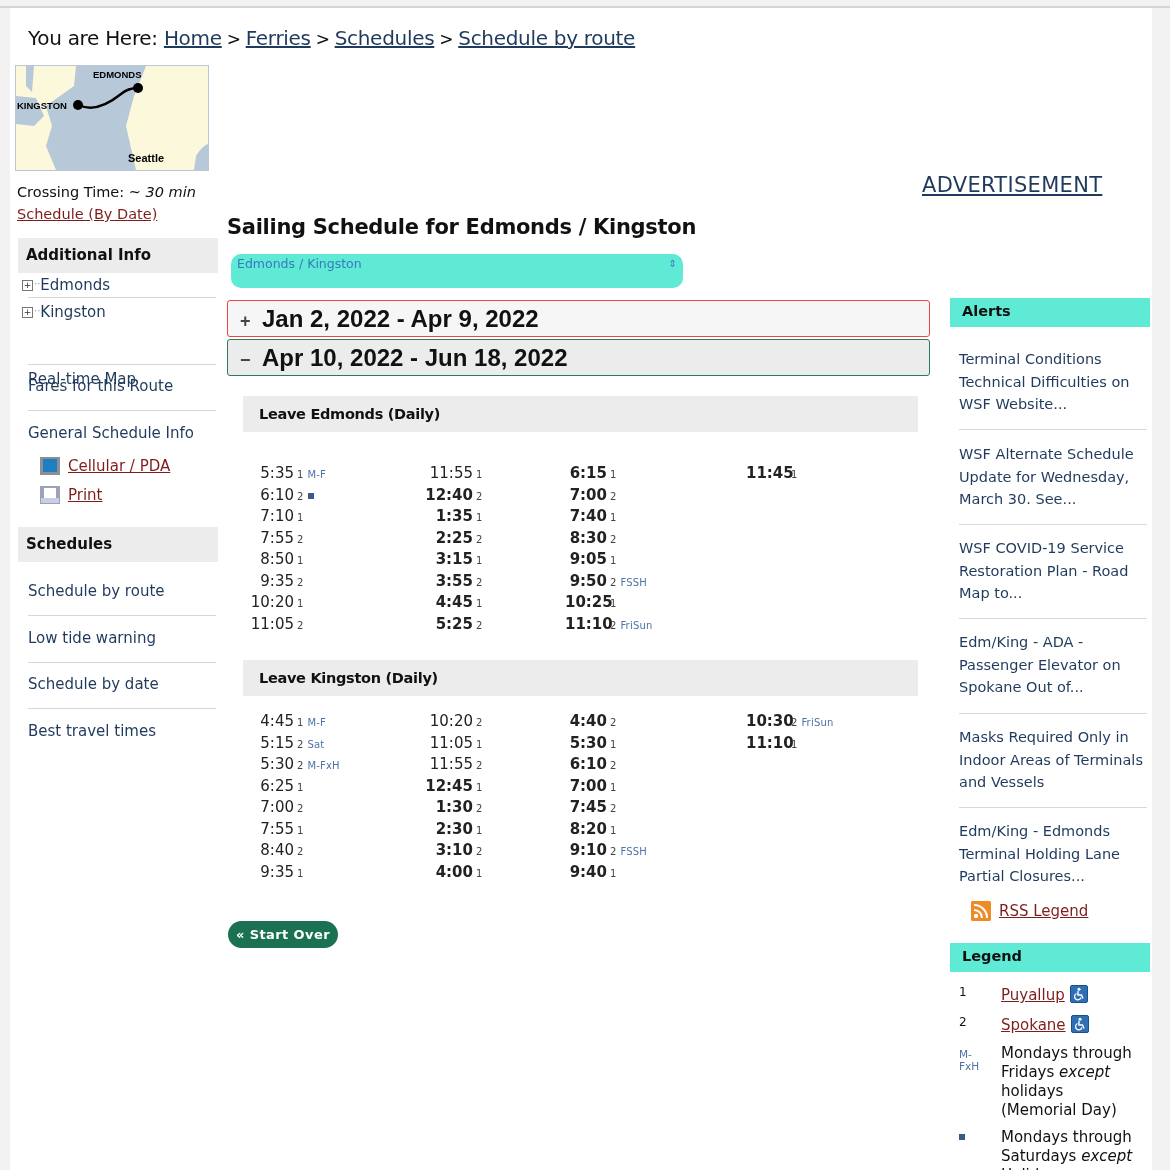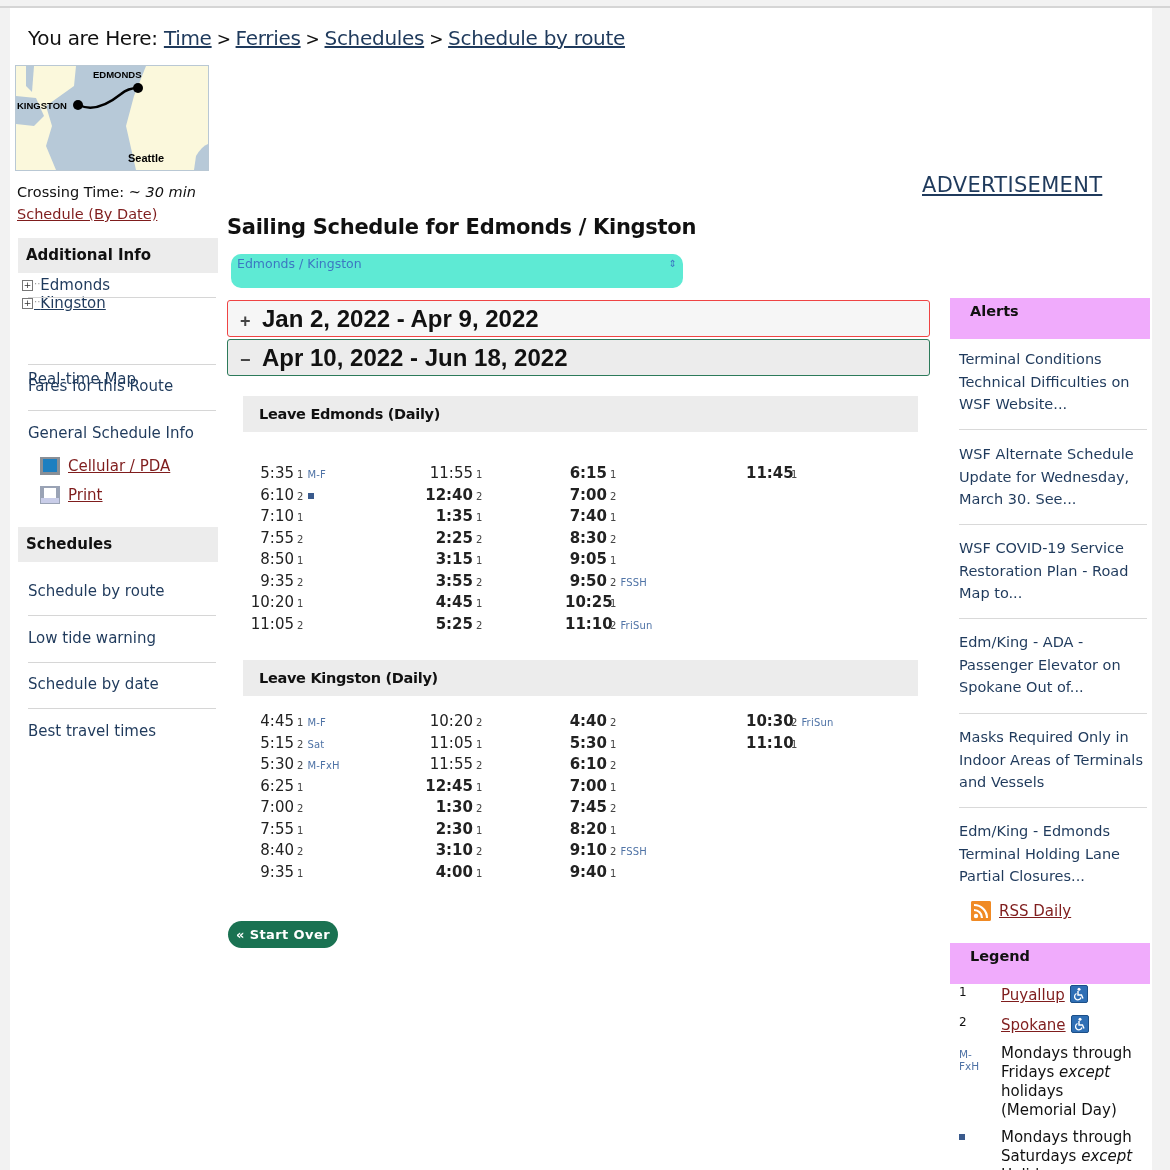--- a/index.html
+++ b/index.html
@@ -47,21 +47,21 @@
   .row { height:21.5px; line-height:21.5px; white-space:nowrap; }
   .row .t { display:inline-block; text-align:right; }
   .row.b .t { font-weight:bold; }
   .row .v { font-size:10px; color:#444; margin-left:3px; }
   .row .n { font-size:10px; color:#4f73a6; margin-left:4px; letter-spacing:0.2px; }
   .row .sq { display:inline-block; width:6px; height:6px; background:#3a5a8c; margin-left:5px; vertical-align:1px; }
 
   .startover { position:absolute; left:218px; top:913px; width:110px; height:27px; border-radius:14px; background:#1a7252; color:#fff; font-size:13px; font-weight:bold; line-height:27px; text-align:center; letter-spacing:0.4px; }
 
   
-  .righthead { position:absolute; left:940px; width:200px; height:41px; background:#f0abfc; font-weight:bold; font-size:14.5px; line-height:27px; padding-left:20px; box-sizing:border-box; color:#111;}
+  .righthead { position:absolute; left:940px; width:200px; height:29px; background:#5eead4; font-weight:bold; font-size:14.5px; line-height:27px; padding-left:12px; box-sizing:border-box; color:#111;}
   .alert { position:absolute; left:949px; width:190px; font-size:14.5px; line-height:22.5px; color:#1f3a5c; }
   .alert-div { position:absolute; left:949px; width:188px; height:1px; background:#d9d9d9; }
   .rss { position:absolute; left:961px; top:893px; font-size:15px; }
   .rss .rssico { display:inline-block; width:20px; height:20px; background:#f08a24; border-radius:2px; vertical-align:-5px; margin-right:8px; position:relative; overflow:hidden;}
 
   .leg { position:absolute; left:949px; font-size:15px; color:#111; }
   .leg .k { position:absolute; left:0; font-size:12px; }
   .leg .k.note { color:#4f73a6; font-size:10.5px; }
   .leg .d { position:absolute; left:42px; width:140px; line-height:19px; }
   .ada { display:inline-block; width:16px; height:16px; background:#2f6fb5; border-radius:2px; vertical-align:-2px; margin-left:5px; border:1px solid #1c4f88; position:relative; }
@@ -69,21 +69,21 @@
   .rightgutter { position:absolute; left:1152px; top:8px; width:18px; height:1162px; background:#f2f2f2; }
 </style>
 </head>
 <body>
 
 <div class="topline"></div>
 <div class="page">
 
   <div class="breadcrumb">
     <span>You are Here:</span>
-    <a href="#">Time</a><span class="sep">&gt;</span><a href="#">Ferries</a><span class="sep">&gt;</span><a href="#">Schedules</a><span class="sep">&gt;</span><a href="#">Schedule by route</a>
+    <a href="#">Home</a><span class="sep">&gt;</span><a href="#">Ferries</a><span class="sep">&gt;</span><a href="#">Schedules</a><span class="sep">&gt;</span><a href="#">Schedule by route</a>
   </div>
 
   <div class="map">
     <svg width="192" height="104" viewBox="0 0 192 104">
       <rect width="192" height="104" fill="#fbf8dc"></rect>
       <path d="M60 0 L130 0 L118 30 L110 60 L120 104 L40 104 L30 80 L36 60 L30 40 L58 20 Z" fill="#b7c9d8"></path>
       <path d="M0 30 L20 32 L28 50 L18 60 L0 58 Z" fill="#b7c9d8"></path>
       <path d="M10 0 L18 0 L16 26 L10 20 Z" fill="#b7c9d8"></path>
       <path d="M180 90 Q186 80 192 78 L192 104 L178 104 Z" fill="#b7c9d8"></path>
       <path d="M63 39 C 75 45, 90 40, 105 28 C 112 22, 118 22, 122 22" stroke="#000" stroke-width="2.5" fill="none"></path>
@@ -98,21 +98,21 @@
   <div class="crossing">
     <span>Crossing Time:</span>
     <em>~ 30 min</em>
   </div>
   <a href="#" class="bydate">Schedule (By Date)</a>
 
   <div class="lefthead" style="top:230px;">Additional Info</div>
   <div class="tree" style="top:268px;">
     <span class="box">+</span><span class="dots">··</span><span>Edmonds</span>
   </div>
-  <div class="tree" style="top:286px;text-decoration:underline;">
+  <div class="tree" style="top:295px;">
     <span class="box">+</span><span class="dots">··</span><span>Kingston</span>
   </div>
   <div class="divider" style="top:289px;"></div>
 
   <div class="navitem" style="top:338px;margin-top:24px;">Real-time Map</div>
   <div class="divider" style="top:356px;"></div>
   <div class="navitem" style="top:369px;">Fares for this Route</div>
   <div class="divider" style="top:402px;"></div>
   <div class="navitem" style="top:416px;">General Schedule Info</div>
 
@@ -250,21 +250,21 @@
   <div class="alert" style="top:812px;">Edm/King - Edmonds Terminal Holding Lane Partial Closures...</div>
 
   <div class="rss">
     <span class="rssico">
       <svg width="20" height="20" viewBox="0 0 20 20">
           <rect width="20" height="20" fill="#f08a24"></rect>
           <circle cx="5" cy="15" r="2.2" fill="#fff"></circle>
           <path d="M3 9 A8 8 0 0 1 11 17" stroke="#fff" stroke-width="2.2" fill="none"></path>
           <path d="M3 4 A13 13 0 0 1 16 17" stroke="#fff" stroke-width="2.2" fill="none"></path>
         </svg>
-    </span><a href="#">RSS Daily</a>
+    </span><a href="#">RSS Legend</a>
   </div>
 
   <div class="righthead" style="top:935px;">Legend</div>
 
   <div class="leg" style="top:977px;">
     <span class="k">1</span>
     <span class="d" style="top:0;"><a href="#">Puyallup</a><span class="ada"><svg width="16" height="16" viewBox="0 0 16 16">
             <circle cx="8" cy="3.3" r="1.5" fill="#fff"></circle>
             <path d="M7 5 L7 9 L10.5 9 L12 12.5" stroke="#fff" stroke-width="1.4" fill="none"></path>
             <path d="M5.5 7.5 A3.3 3.3 0 1 0 10 11.5" stroke="#fff" stroke-width="1.3" fill="none"></path>

